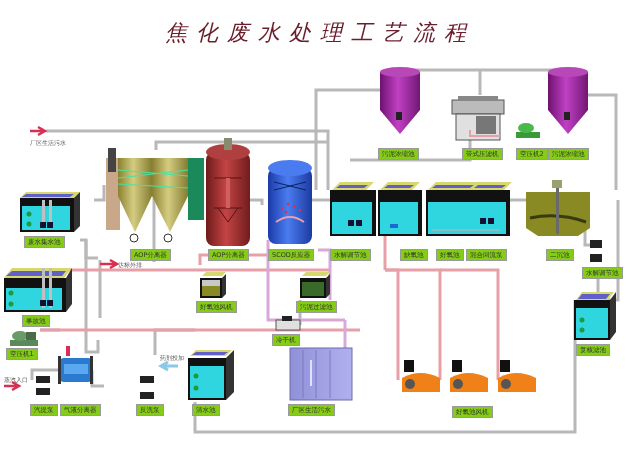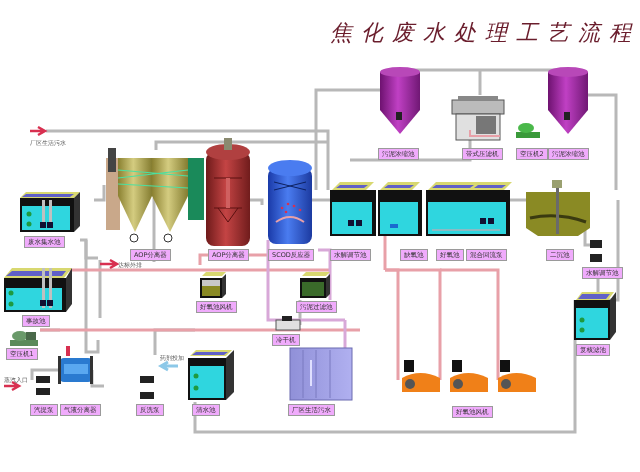--- a/index.html
+++ b/index.html
@@ -1,19 +1,19 @@
 <!DOCTYPE html>
 <html><head>
 <meta charset="utf-8">
 <style>
   html, body { margin:0; padding:0; background:#ffffff; }
   body { width:640px; height:472px; position:relative; overflow:hidden; font-family:"DejaVu Sans", sans-serif; }
   #stage { position:absolute; left:0; top:0; width:640px; height:472px; }
-  .title { position:absolute; left:0; top:18px; width:640px; text-align:right; font-family:"DejaVu Serif", serif; font-size:22px; letter-spacing:9px; color:#6a1d2c; font-style:italic; }
-  .lbl { position:absolute; font-size:6.5px; color:#333; background:#f0abfc; border:1px solid #9a9a9a; padding:1px 3px; white-space:nowrap; line-height:8px; }
+  .title { position:absolute; left:0; top:18px; width:640px; text-align:center; font-family:"DejaVu Serif", serif; font-size:22px; letter-spacing:9px; color:#6a1d2c; font-style:italic; }
+  .lbl { position:absolute; font-size:6.5px; color:#333; background:#84cc16; border:1px solid #9a9a9a; padding:1px 3px; white-space:nowrap; line-height:8px; }
   .note { position:absolute; font-size:6px; color:#555; white-space:nowrap; }
 </style>
 </head>
 <body>
 
 <div id="stage">
   <div class="title">焦化废水处理工艺流程</div>
 
   <svg width="640" height="472" style="position:absolute;left:0;top:0">
     <defs>

